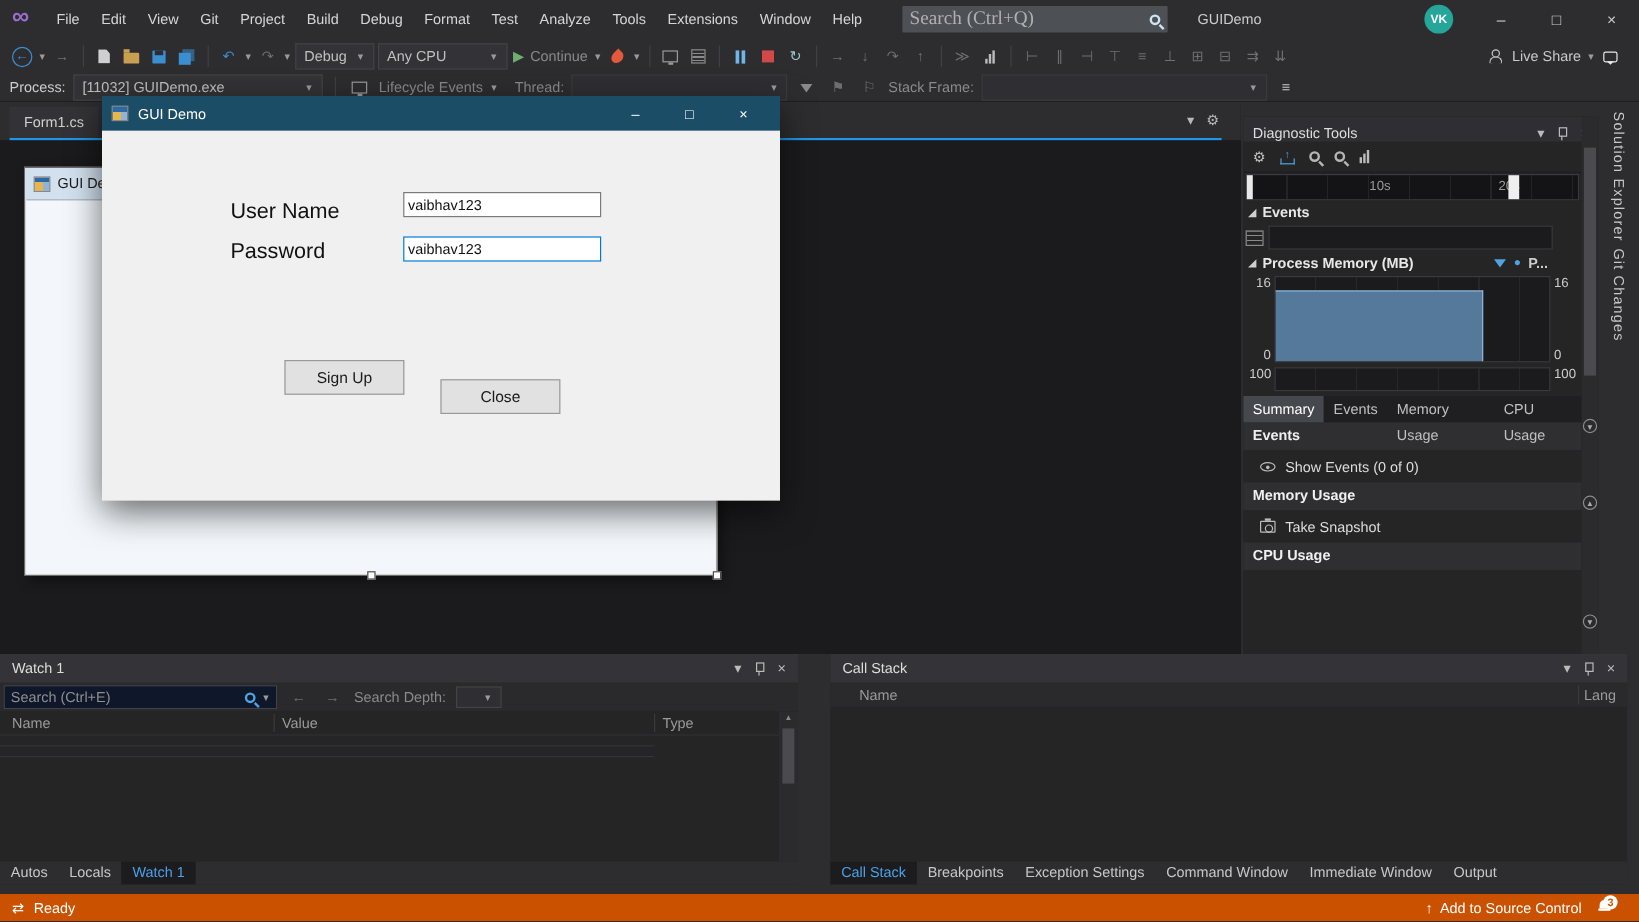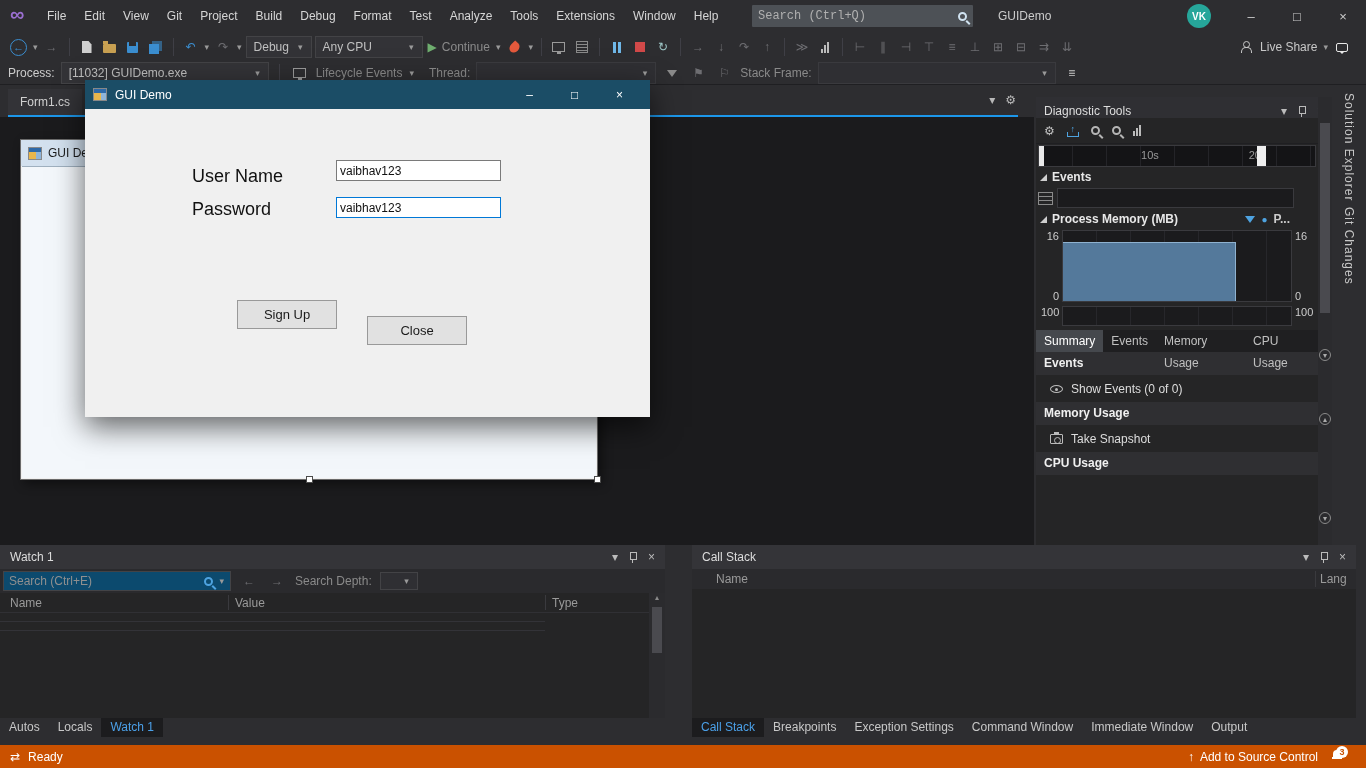--- a/index.html
+++ b/index.html
@@ -8,21 +8,21 @@
           font-family:"Liberation Sans",sans-serif;font-size:12px;color:#cccccc}
 
   
   .titlebar{position:absolute;left:0;top:0;width:1366px;height:32px;background:#2d2d30}
   .vs-logo{position:absolute;left:10px;top:3px;font-size:20px;color:#9a6fd0;font-weight:bold}
   .menus{position:absolute;left:38px;top:0;height:32px;display:flex;align-items:center}
   .menu-item{padding:0 9px;height:32px;line-height:32px;color:#d6d6d6;cursor:default}
   .tb-search{position:absolute;left:752px;top:5px;width:221px;height:22px;background:#4d5156;
              display:flex;align-items:center;border-radius:1px;padding:0 6px}
   .tb-search input{flex:1;background:transparent;border:none;outline:none;color:#c8c8c8;
-                   font-family:Liberation Mono, monospace;font-size:12px}
+                   font-family:Liberation Serif, serif;font-size:16px}
   .tb-search input::placeholder{color:#b0b0b0}
   .sol-name{position:absolute;left:998px;top:9px;color:#cccccc}
   .avatar{position:absolute;left:1187px;top:4px;width:24px;height:24px;border-radius:50%;
           background:#26a69a;color:#fff;font-size:10px;font-weight:bold;
           display:flex;align-items:center;justify-content:center}
   .win-controls{position:absolute;right:0;top:0;height:32px;display:flex}
   .win-btn{width:46px;height:32px;display:flex;align-items:center;justify-content:center;
            color:#cccccc;font-size:13px}
 
   
@@ -115,21 +115,21 @@
 
   
   .sidestrip{position:absolute;left:1334px;top:85px;width:32px;height:660px;background:#2d2d30}
   .vtab{writing-mode:vertical-rl;color:#c8c8c8;position:absolute;left:8px;letter-spacing:1px}
 
   
   .watch{position:absolute;left:0;top:545px;width:665px;height:192px;background:#252526}
   .callstack{position:absolute;left:692px;top:545px;width:664px;height:192px;background:#252526}
   .tw-head{height:24px;display:flex;align-items:center;padding:0 10px;background:#343438;color:#dddddd}
   .watch-searchrow{height:24px;display:flex;align-items:center;gap:8px;padding:0 3px;background:#2a2a2d}
-  .w-search{width:228px;height:20px;background:#0c4a6e;border:1px solid #434346;display:flex;
+  .w-search{width:228px;height:20px;background:#0f172a;border:1px solid #434346;display:flex;
             align-items:center;padding:0 5px;gap:5px}
   .w-search input{flex:1;background:transparent;border:none;outline:none;color:#bbbbbb;
                   font-family:"Liberation Sans",sans-serif;font-size:12px}
   .w-search input::placeholder{color:#8f8f8f}
   .grid-head{position:relative;height:20px;background:#252526;border-bottom:1px solid #303034;color:#9a9a9a}
   .colsep{position:absolute;top:2px;bottom:2px;width:1px;background:#3a3a3e}
   .empty-row{height:9px;border-bottom:1px solid #333338;width:545px}
   .w-scroll{position:absolute;right:0;top:48px;bottom:19px;width:16px;background:#2b2b2e;color:#8a8a8a}
   .bottom-tabs{position:absolute;left:0;right:0;bottom:0;height:19px;background:#2d2d30;
                display:flex;align-items:center}

